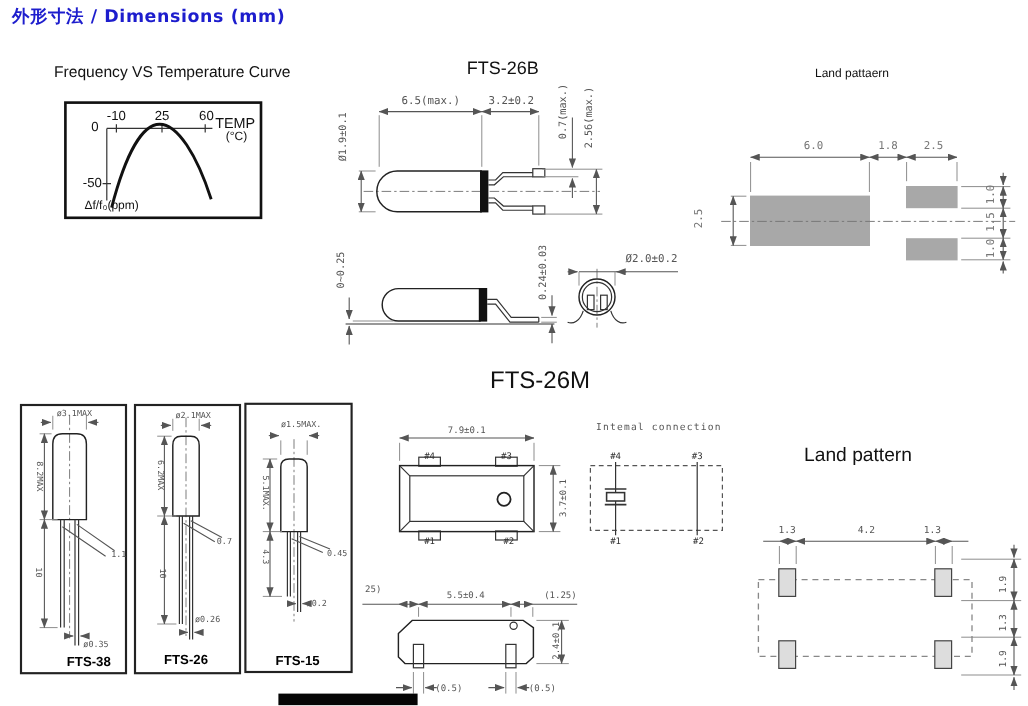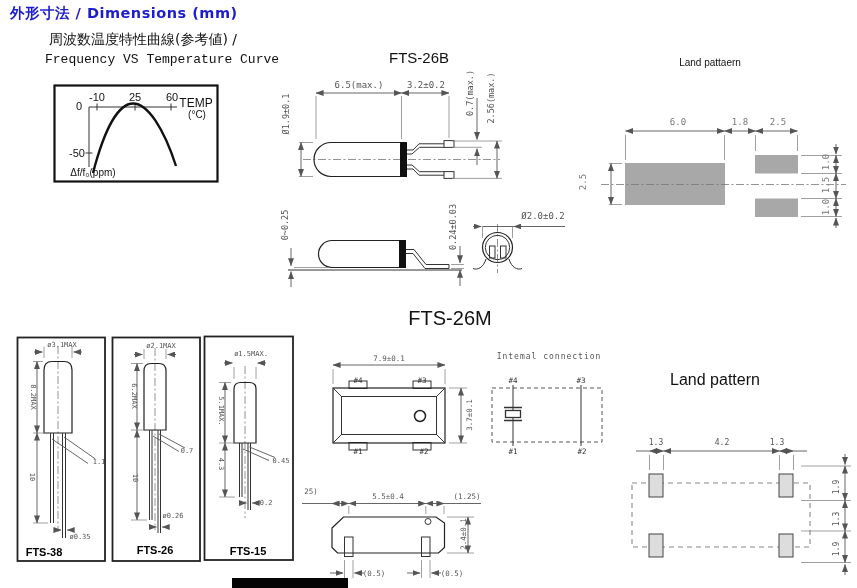--- a/index.html
+++ b/index.html
@@ -10,21 +10,21 @@
       font-family:"DejaVu Sans Mono",monospace;transform:translate(-50%,-50%);}
   .tv{transform:translate(-50%,-50%) rotate(-90deg);}
   .tcw{transform:translate(-50%,-50%) rotate(90deg);}.s7{font-size:7px}.s75{font-size:7.5px}.s8{font-size:8px}
   .s85{font-size:8.5px}.s9{font-size:9px}.s10{font-size:10px}.s11{font-size:11px}
   .gray{color:#777}
   .title-main{position:absolute;left:10px;top:4px;font-size:14.5px;font-weight:bold;
       color:#1d1dcd;font-family:"DejaVu Sans",sans-serif;letter-spacing:.5px;}
   .sub-jp{position:absolute;left:49px;top:31px;font-size:14px;color:#111;
       font-family:"DejaVu Sans",sans-serif;}
   .sub-en{position:absolute;left:45px;top:52px;font-size:13px;color:#111;
-      font-family:Liberation Mono, monospace;}
+      font-family:Liberation Sans, sans-serif;}
   .sec-title{position:absolute;transform:translate(-50%,-50%);white-space:nowrap;
       color:#111;font-family:"Liberation Sans",sans-serif;}
   .axis-lab{font-family:"Liberation Sans",sans-serif;color:#111;}
   .model-name{font-family:"Liberation Sans",sans-serif;font-weight:bold;color:#000;}
   .pin{color:#333}
 </style>
 </head>
 <body>
 
 <div id="page">
@@ -218,21 +218,20 @@
     <path class="ext" d="M219,382.5 H231 M219,443 H235 M219,497 H235"></path>
     <path class="dl da" d="M225,382.5 V443"></path>
     <path class="dl da" d="M225,443 V497"></path>
     <path class="dl" d="M243,449 L269,460.5 M249.5,447 L275,457.5"></path>
     <path class="dl de" d="M240.5,503 H246.4"></path>
     <path class="dl de" d="M257,503 H252.1"></path>
   </g>
 </svg>
 
 <div class="title-main">外形寸法 / Dimensions (mm)</div>
-<div class="sub-jp">周波数温度特性曲線(参考値) /</div>
 <div class="sub-en">Frequency VS Temperature Curve</div>
 
 <div class="t s11 axis-lab" style="left:79px;top:106px">0</div>
 <div class="t s11 axis-lab" style="left:97px;top:97px">-10</div>
 <div class="t s11 axis-lab" style="left:135px;top:97px">25</div>
 <div class="t s11 axis-lab" style="left:172px;top:97px">60</div>
 <div class="t axis-lab" style="left:196px;top:103px;font-size:12px">TEMP</div>
 <div class="t s10 axis-lab" style="left:197px;top:114px">(°C)</div>
 <div class="t s11 axis-lab" style="left:77px;top:153px">-50</div>
 <div class="t s10 axis-lab" style="left:93px;top:172px">Δf/f₀(ppm)</div>
@@ -282,21 +281,21 @@
 <div class="t s8" style="left:777px;top:442px">1.3</div>
 <div class="tv s8" style="left:836px;top:487px">1.9</div>
 <div class="tv s8" style="left:836px;top:519px">1.3</div>
 <div class="tv s8" style="left:836px;top:549px">1.9</div>
 
 <div class="t s7" style="left:62px;top:345px">ø3.1MAX</div>
 <div class="tcw s7" style="left:33px;top:397px">8.2MAX</div>
 <div class="tcw s7" style="left:32px;top:477px">10</div>
 <div class="t s7" style="left:99px;top:462px">1.1</div>
 <div class="t s7" style="left:80px;top:537px">ø0.35</div>
-<div class="t model-name" style="left:44px;top:552px;font-size:11px">FTS-38</div>
+<div class="t model-name" style="left:74px;top:552px;font-size:11px">FTS-38</div>
 
 <div class="t s7" style="left:161px;top:346px">ø2.1MAX</div>
 <div class="tcw s7" style="left:134px;top:396px">6.2MAX</div>
 <div class="tcw s7" style="left:135px;top:478px">10</div>
 <div class="t s7" style="left:187px;top:451px">0.7</div>
 <div class="t s7" style="left:173px;top:516px">ø0.26</div>
 <div class="t model-name" style="left:155px;top:550px;font-size:11px">FTS-26</div>
 
 <div class="t s7" style="left:251px;top:354px">ø1.5MAX.</div>
 <div class="tcw s7" style="left:221px;top:411px">5.1MAX.</div>

